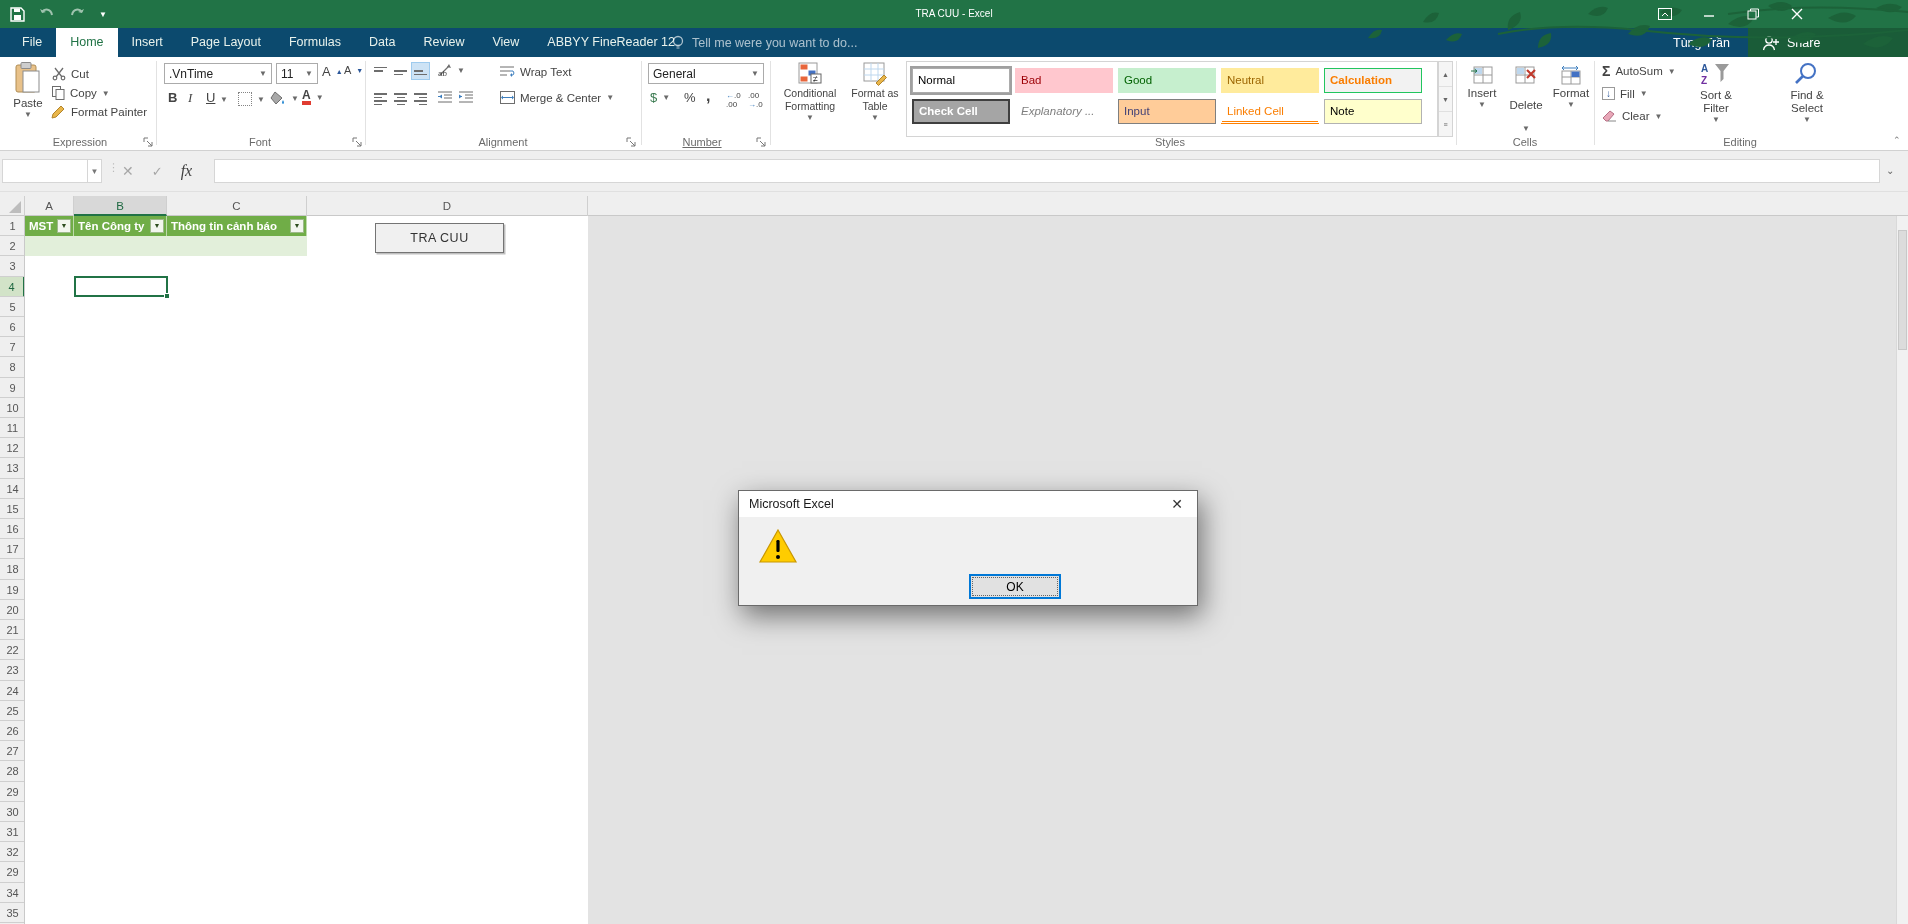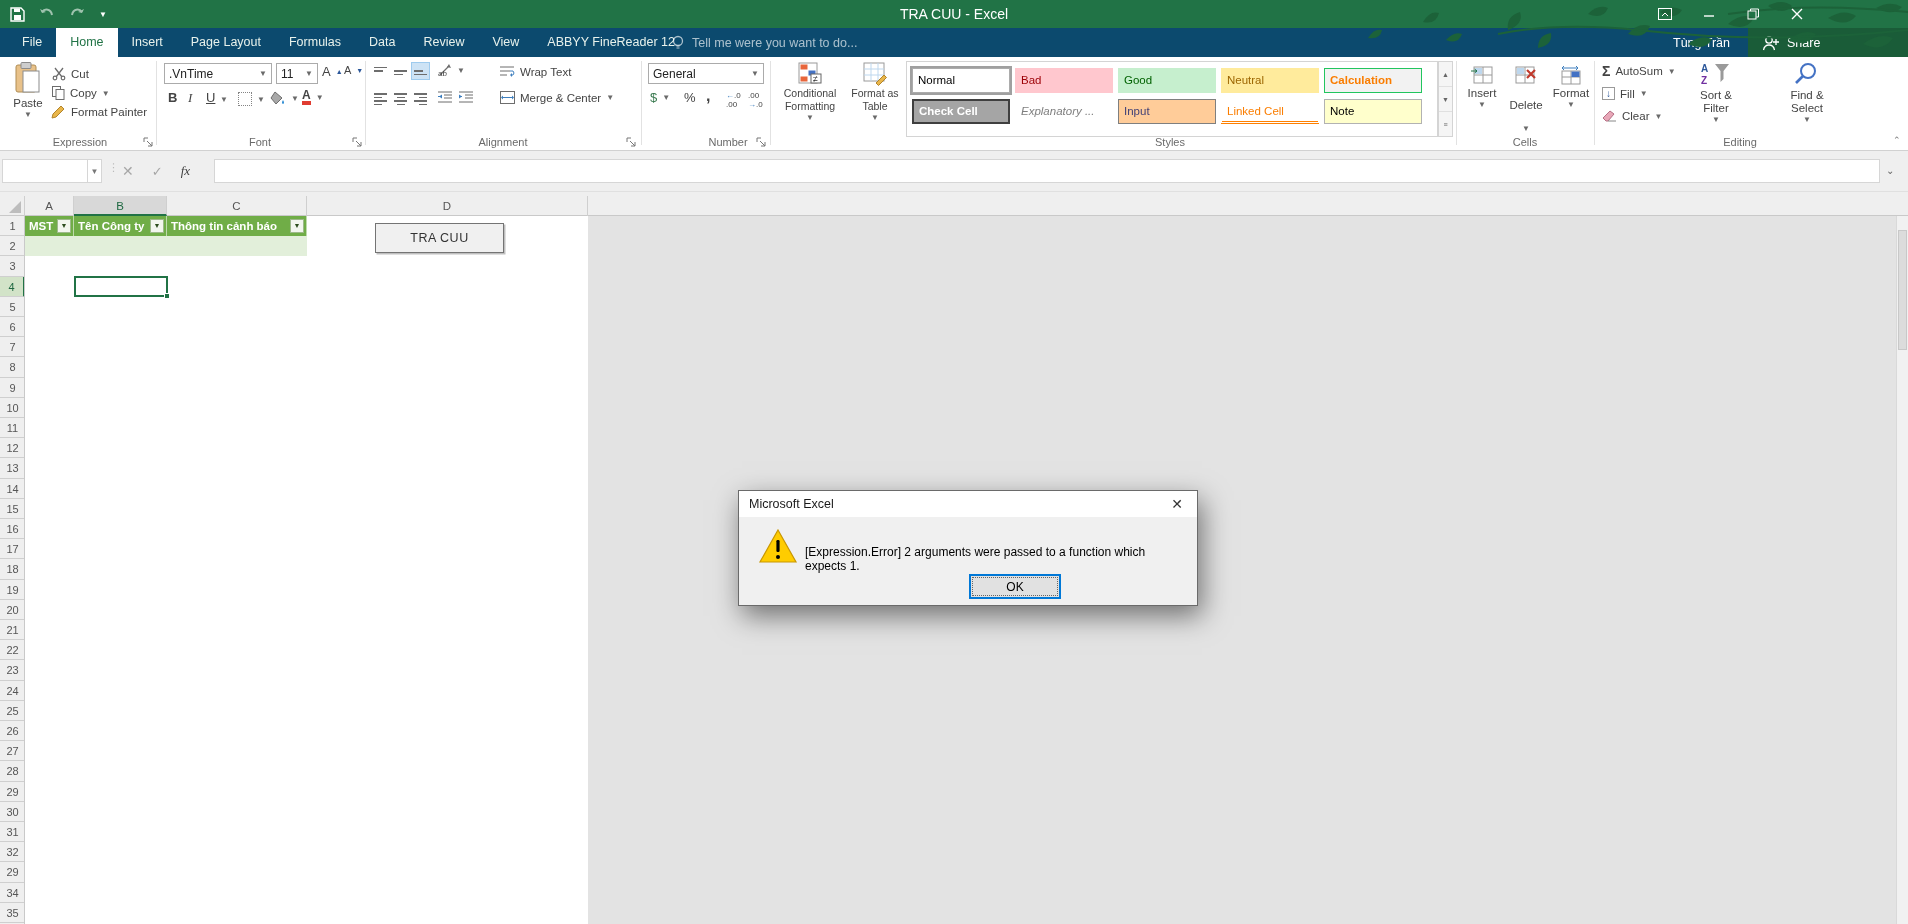--- a/index.html
+++ b/index.html
@@ -5,21 +5,21 @@
   * { margin:0; padding:0; box-sizing:border-box; }
   html,body { width:1908px; height:924px; overflow:hidden; }
   body { font-family:"Liberation Sans", sans-serif; background:#E3E3E3; position:relative; }
   .app { position:absolute; inset:0; width:1908px; height:924px; }
 
   
   .titlebar { position:absolute; left:0; top:0; width:1908px; height:28px; background:#217346; color:#fff; z-index:30; }
   .deco { position:absolute; right:0; top:0; width:700px; height:57px; pointer-events:none; }
   .qat { position:absolute; left:10px; top:4px; display:flex; align-items:center; gap:14px; height:20px; }
   .qat svg { display:block; }
-  .title-text { position:absolute; left:0; right:0; top:0; height:28px; line-height:28px; text-align:center; font-size:14px; color:#fff; }
+  .title-text { position:absolute; left:0; right:0; top:0; height:28px; line-height:28px; text-align:center; font-size:10px; color:#fff; }
   .winbtns { position:absolute; left:1650px; top:3px; display:flex; gap:14px; z-index:40; }
   .winbtn { width:30px; height:22px; display:flex; align-items:center; justify-content:center; color:#fff; font-size:12px; }
 
   
   .tabrow { position:absolute; left:0; top:28px; width:1908px; height:29px; background:#0c4a6e; z-index:29; }
   .tabs { position:absolute; left:8px; top:0; display:flex; height:29px; }
   .tab { height:29px; line-height:29px; padding:0 14px; font-size:12.5px; color:#E8F2EC; white-space:nowrap; }
   .tab.active { background:#fff; color:#217346; }
   .tellme { position:absolute; left:672px; top:0; height:29px; display:flex; align-items:center; gap:8px; color:rgba(255,255,255,.65); font-size:12.5px; }
   .account { position:absolute; right:0; top:0; height:29px; display:flex; align-items:center; z-index:31; }
@@ -382,21 +382,21 @@
     </div>
     <div class="rbtn" style="left:706px; top:30px; font-size:16px; font-weight:bold;">
       <span>,</span>
     </div>
     <div class="rbtn" style="left:726px; top:34px; font-size:8px; color:#444;">
       <span><span style="color:#3E7FBE;">←</span>.0<br>.00</span>
     </div>
     <div class="rbtn" style="left:748px; top:34px; font-size:8px; color:#444;">
       <span>.00<br><span style="color:#3E7FBE;">→</span>.0</span>
     </div>
-    <div class="glabel" style="left:668px; width:120px;">Number</div>
+    <div class="glabel" style="left:642px; width:120px;text-decoration:underline;">Number</div>
     <span class="launcher" style="left:756px;">
       <svg width="11" height="11" viewBox="0 0 11 11">
           <path d="M1 1 v4 M1 1 h4 M4 4 l5 5 M9 5 v4 h-4" fill="none" stroke="#777"></path>
         </svg>
     </span>
     <div class="gdiv" style="left:770px;"></div>
 
     <div class="bigbtn" style="left:778px; top:5px; width:64px; font-size:10.5px;">
       <svg width="24" height="22" viewBox="0 0 24 22">
           <rect x="1" y="1" width="18" height="20" fill="#fff" stroke="#9a9a9a"></rect>
@@ -512,21 +512,21 @@
     <span style="position:absolute; left:1893px; top:78px; color:#777; font-size:9px;">⌃</span>
   </div>
 
   <div class="fbar">
     <div class="namebox"></div>
     <div class="namebox-dd">▼</div>
     <span style="position:absolute; left:108px; top:10px; color:#bbb; font-size:11px;">⋮</span>
     <div class="fbtns">
       <span style="color:#A6A6A6; font-size:14px;">✕</span>
       <span style="color:#A6A6A6; font-size:13px;">✓</span>
-      <span style="color:#3f3f3f; font-size:13px; font-style:italic; font-family:'Liberation Serif',serif;">fx</span>
+      <span style="color:#3f3f3f; font-size:16px; font-style:italic; font-family:'Liberation Serif',serif;">fx</span>
     </div>
     <div class="fformula"></div>
     <span class="fchevron">⌄</span>
   </div>
 
   <div class="headerband">
     <div class="selectall">
         <i></i>
       </div>
     <div id="colheaders">
@@ -604,17 +604,16 @@
   <div class="dialog">
     <div class="dlg-title">
       <span class="dlg-title-text">Microsoft Excel</span>
       <span class="dlg-close">✕</span>
     </div>
     <svg class="warnicon" width="38" height="34" viewBox="0 0 38 34">
       <path d="M19 1 L37 33 H1 Z" fill="#FFCC00" stroke="#C99700" stroke-width="1.2"></path>
       <rect x="17.4" y="11" width="3.2" height="12" rx="1.2" fill="#000"></rect>
       <circle cx="19" cy="28" r="2" fill="#000"></circle>
     </svg>
-    <div class="dlg-msg">[Expression.Error] 2 arguments were passed to a function which expects 1.</div>
     <div class="dlg-ok">OK</div>
   </div>
 
 </div>
 
 </body></html>

